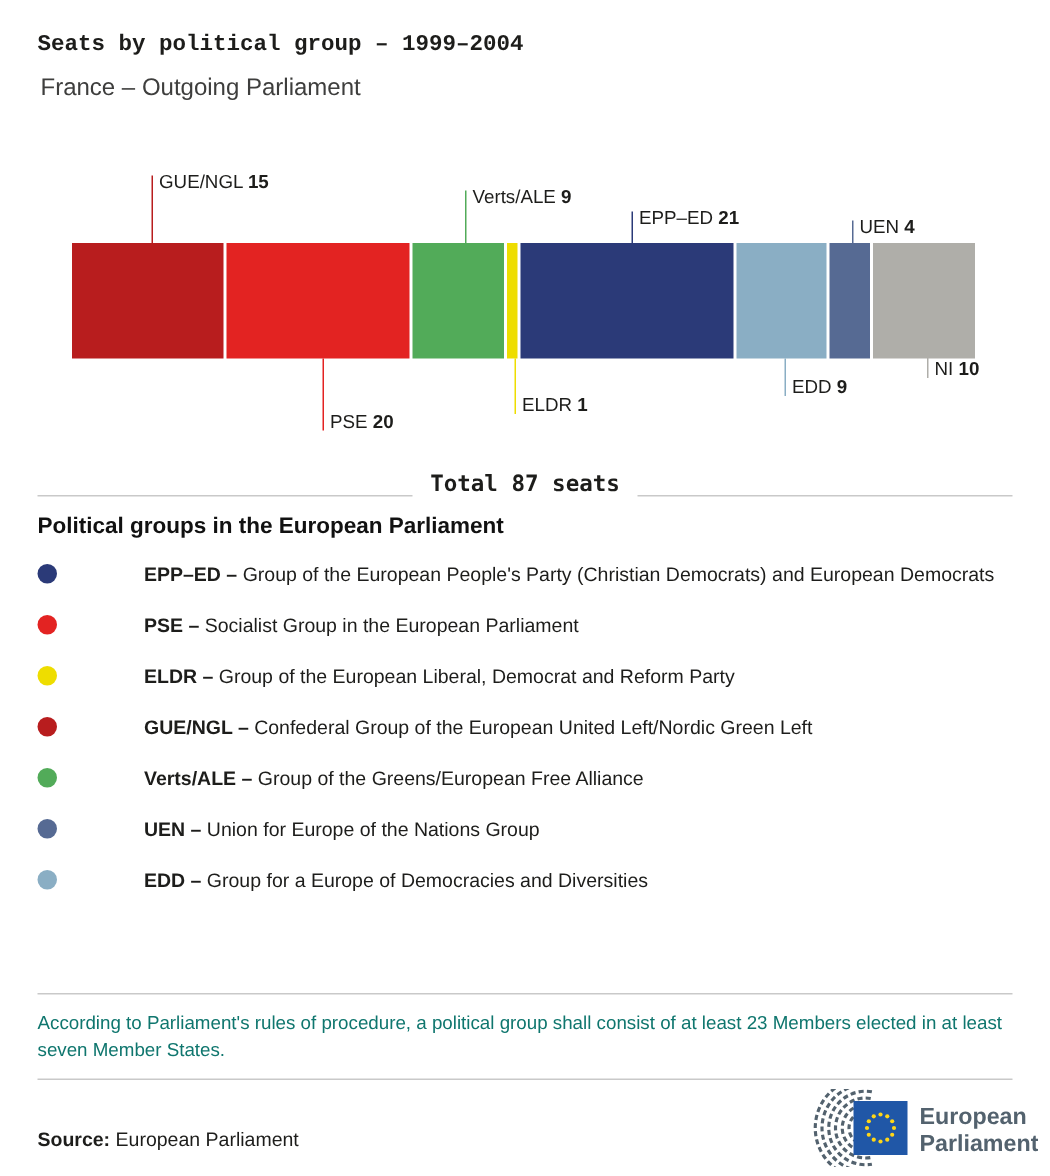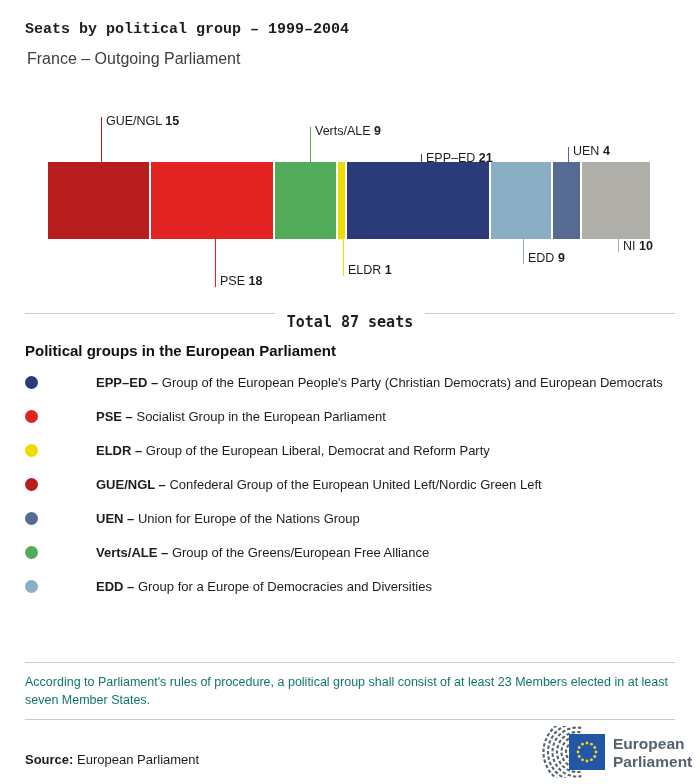--- a/index.html
+++ b/index.html
@@ -15,21 +15,21 @@
   .chart{top:100px;left:0;width:700px;height:200px;}
   .bar{position:absolute;left:48px;top:62px;width:602px;height:77px;display:flex;gap:2px;}
   .seg{height:100%;}
   .callout{position:absolute;width:1px;}
   .callout .line{position:absolute;left:0;top:0;bottom:0;width:1px;}
   .callout .lbl{position:absolute;left:5px;white-space:nowrap;font-size:12.5px;color:#1d1d1b;}
   .callout.top .lbl{top:-3px;}
   .callout.bottom .lbl{bottom:-1px;}
   .callout .val{font-weight:bold;}
   
-  .divider{top:313px;left:25px;right:25px;display:flex;align-items:flex-start;}
+  .divider{top:313px;left:25px;right:25px;display:flex;align-items:flex-end;}
   .divider .dline{flex:1;height:1px;background:#c9c9c9;}
   .divider .total{margin:0 12px;font-family:"DejaVu Sans Mono",monospace;font-weight:bold;font-size:15px;color:#1d1d1b;white-space:nowrap;}
   
   .legend-heading{top:342px;left:25px;font-size:15px;font-weight:bold;color:#111;}
   .legend{top:365px;left:25px;right:25px;}
   .legend-row{height:34px;display:flex;align-items:center;}
   .dot{width:13px;height:13px;border-radius:50%;margin-right:15px;flex:0 0 13px;}
   .legend-text{font-size:13px;color:#1d1d1b;padding-left:43px;}
   .legend-text .abbr{font-weight:bold;}
   
@@ -58,31 +58,31 @@
       <div class="seg" style="flex: 4 0 0px; background: rgb(86, 106, 147);"></div>
       <div class="seg" style="flex: 10 0 0px; background: rgb(175, 174, 169);"></div>
     </div>
   <div id="callouts">
       <div class="callout top" style="left: 101px; top: 17px; height: 45px;">
         <div class="line" style="background: rgb(184, 29, 30);"></div>
         <div class="lbl"><span>GUE/NGL </span><span class="val">15</span></div>
       </div>
       <div class="callout bottom" style="left: 215px; top: 139px; height: 48px;">
         <div class="line" style="background: rgb(227, 35, 34);"></div>
-        <div class="lbl"><span>PSE </span><span class="val">18</span></div>
+        <div class="lbl"><span>PSE </span><span class="val">20</span></div>
       </div>
       <div class="callout top" style="left: 310px; top: 27px; height: 35px;">
         <div class="line" style="background: rgb(82, 171, 89);"></div>
         <div class="lbl"><span>Verts/ALE </span><span class="val">9</span></div>
       </div>
       <div class="callout bottom" style="left: 343px; top: 139px; height: 37px;">
         <div class="line" style="background: rgb(238, 221, 0);"></div>
         <div class="lbl"><span>ELDR </span><span class="val">1</span></div>
       </div>
-      <div class="callout top" style="left: 421px; top: 54px; height: 24px; text-decoration: underline;">
+      <div class="callout top" style="left: 421px; top: 41px; height: 24px; text-decoration: underline;">
         <div class="line" style="background: rgb(43, 58, 120);"></div>
         <div class="lbl"><span>EPP–ED </span><span class="val">21</span></div>
       </div>
       <div class="callout bottom" style="left: 523px; top: 139px; height: 25px;">
         <div class="line" style="background: rgb(138, 174, 196);"></div>
         <div class="lbl"><span>EDD </span><span class="val">9</span></div>
       </div>
       <div class="callout top" style="left: 568px; top: 47px; height: 15px;">
         <div class="line" style="background: rgb(86, 106, 147);"></div>
         <div class="lbl"><span>UEN </span><span class="val">4</span></div>
@@ -112,26 +112,26 @@
     </div>
     <div class="legend-row">
       <span class="dot" style="background: rgb(238, 221, 0);"></span>
       <span class="legend-text"><span class="abbr">ELDR – </span><span>Group of the European Liberal, Democrat and Reform Party</span></span>
     </div>
     <div class="legend-row">
       <span class="dot" style="background: rgb(184, 29, 30);"></span>
       <span class="legend-text"><span class="abbr">GUE/NGL – </span><span>Confederal Group of the European United Left/Nordic Green Left</span></span>
     </div>
     <div class="legend-row">
+      <span class="dot" style="background: rgb(82, 171, 89);"></span>
+      <span class="legend-text"><span class="abbr">Verts/ALE – </span><span>Group of the Greens/European Free Alliance</span></span>
+    </div>
+    <div class="legend-row">
       <span class="dot" style="background: rgb(86, 106, 147);"></span>
       <span class="legend-text"><span class="abbr">UEN – </span><span>Union for Europe of the Nations Group</span></span>
-    </div>
-    <div class="legend-row">
-      <span class="dot" style="background: rgb(82, 171, 89);"></span>
-      <span class="legend-text"><span class="abbr">Verts/ALE – </span><span>Group of the Greens/European Free Alliance</span></span>
     </div>
     <div class="legend-row">
       <span class="dot" style="background: rgb(138, 174, 196);"></span>
       <span class="legend-text"><span class="abbr">EDD – </span><span>Group for a Europe of Democracies and Diversities</span></span>
     </div>
   </div>
 
 <div class="abs rule rule1"></div>
 <div class="abs footnote">According to Parliament's rules of procedure, a political group shall consist of at least 23 Members elected in at least seven Member States.</div>
 <div class="abs rule rule2"></div>

